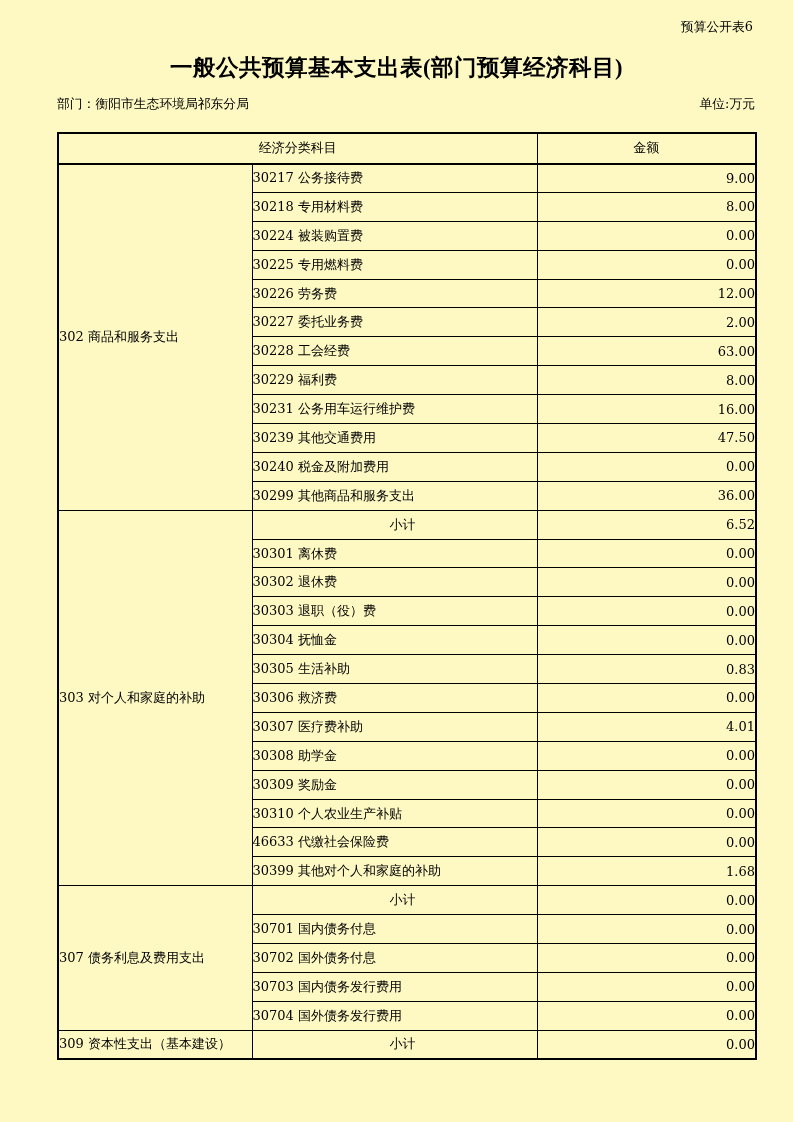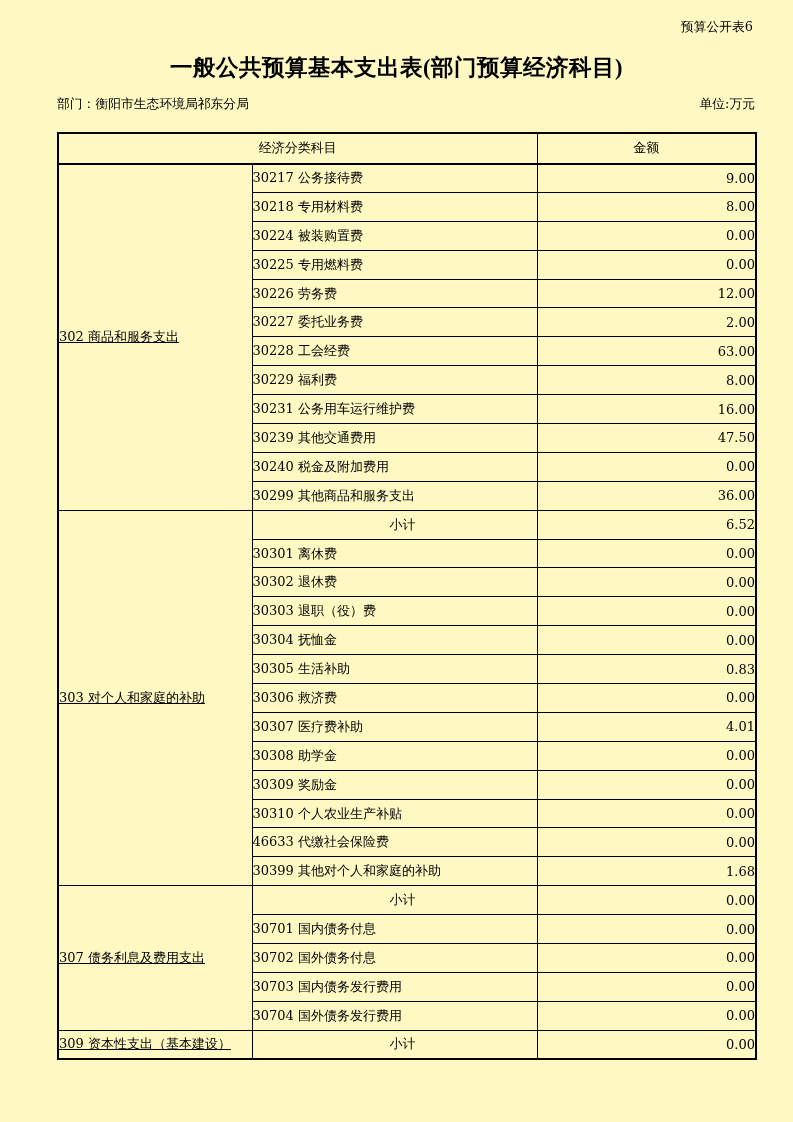--- a/index.html
+++ b/index.html
@@ -59,21 +59,21 @@
     vertical-align: middle;
     overflow: hidden;
     white-space: nowrap;
   }
   .budget-table thead th {
     height: 30.5px;
     text-align: center;
     border-bottom-width: 2.4px;
   }
   .budget-table tbody td { height: 28.9px; }
-  .group-cell   { text-align: left;  padding: 0 2px 0 3px; text-decoration: underline; }
+  .group-cell   { text-align: left;  padding: 0 2px 0 3px; }
   .item-cell    { text-align: left;  padding-left: 4px; }
   .item-cell.centered { text-align: center; padding-left: 16px; }
   .amount-cell  { text-align: right; padding-right: 5px; }
 </style>
 </head>
 <body>
 
 <div class="page">
 
   <div class="corner-note">预算公开表6</div>

